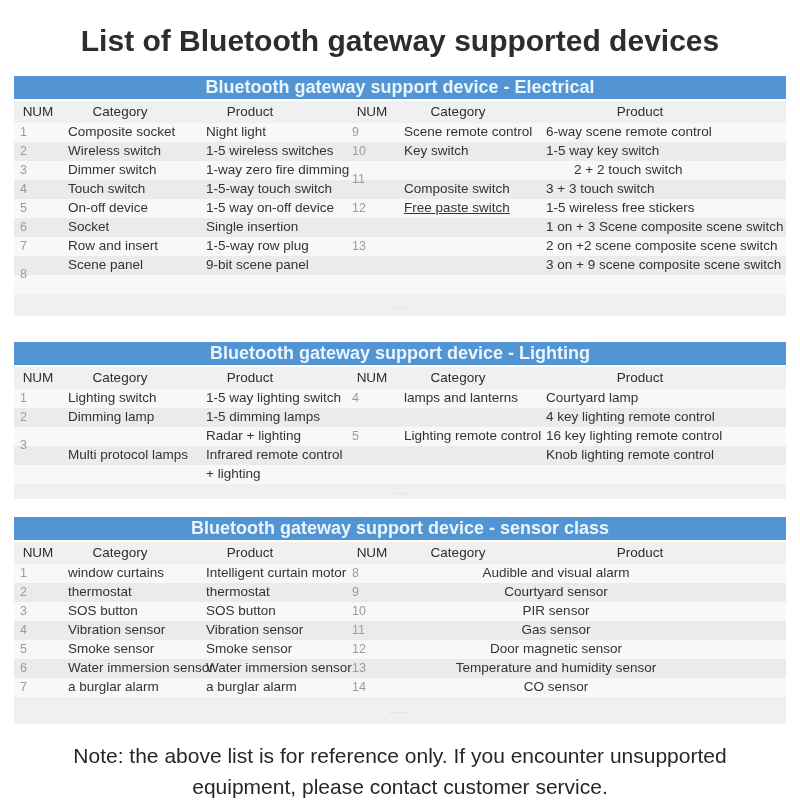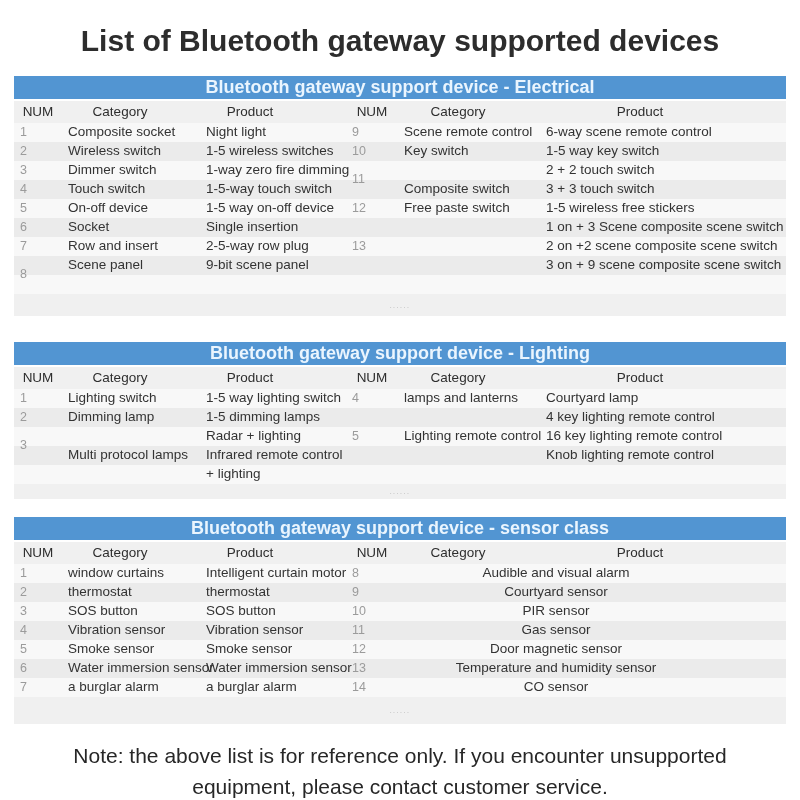--- a/index.html
+++ b/index.html
@@ -92,39 +92,39 @@
         <div class="cell col1" style="grid-area: 3 / 1 / span 1 / span 1;">2</div>
         <div class="cell col2" style="grid-area: 3 / 2 / span 1 / span 1;">Wireless switch</div>
         <div class="cell col3" style="grid-area: 3 / 3 / span 1 / span 1;">1-5 wireless switches</div>
         <div class="cell col4" style="grid-area: 3 / 4 / span 1 / span 1;">10</div>
         <div class="cell col5" style="grid-area: 3 / 5 / span 1 / span 1;">Key switch</div>
         <div class="cell col6" style="grid-area: 3 / 6 / span 1 / span 1;">1-5 way key switch</div>
         <div class="cell col1" style="grid-area: 4 / 1 / span 1 / span 1;">3</div>
         <div class="cell col2" style="grid-area: 4 / 2 / span 1 / span 1;">Dimmer switch</div>
         <div class="cell col3" style="grid-area: 4 / 3 / span 1 / span 1;">1-way zero fire dimming</div>
         <div class="cell col4" style="grid-area: 4 / 4 / span 2 / span 1;">11</div>
-        <div class="cell col6" style="grid-area: 4 / 6 / span 1 / span 1;">2 + 2 touch switch</div>
+        <div class="cell col6" style="grid-area: 4 / 6 / span 1 / span 1; margin-left: 28px;">2 + 2 touch switch</div>
         <div class="cell col1" style="grid-area: 5 / 1 / span 1 / span 1;">4</div>
         <div class="cell col2" style="grid-area: 5 / 2 / span 1 / span 1;">Touch switch</div>
         <div class="cell col3" style="grid-area: 5 / 3 / span 1 / span 1;">1-5-way touch switch</div>
         <div class="cell col5" style="grid-area: 5 / 5 / span 1 / span 1;">Composite switch</div>
         <div class="cell col6" style="grid-area: 5 / 6 / span 1 / span 1;">3 + 3 touch switch</div>
         <div class="cell col1" style="grid-area: 6 / 1 / span 1 / span 1;">5</div>
         <div class="cell col2" style="grid-area: 6 / 2 / span 1 / span 1;">On-off device</div>
         <div class="cell col3" style="grid-area: 6 / 3 / span 1 / span 1;">1-5 way on-off device</div>
         <div class="cell col4" style="grid-area: 6 / 4 / span 1 / span 1;">12</div>
-        <div class="cell col5" style="grid-area: 6 / 5 / span 1 / span 1;">Free paste switch</div>
+        <div class="cell col5" style="grid-area: 6 / 5 / span 1 / span 1; text-decoration: underline;">Free paste switch</div>
         <div class="cell col6" style="grid-area: 6 / 6 / span 1 / span 1;">1-5 wireless free stickers</div>
         <div class="cell col1" style="grid-area: 7 / 1 / span 1 / span 1;">6</div>
         <div class="cell col2" style="grid-area: 7 / 2 / span 1 / span 1;">Socket</div>
         <div class="cell col3" style="grid-area: 7 / 3 / span 1 / span 1;">Single insertion</div>
         <div class="cell col6" style="grid-area: 7 / 6 / span 1 / span 1;">1 on + 3 Scene composite scene switch</div>
         <div class="cell col1" style="grid-area: 8 / 1 / span 1 / span 1;">7</div>
         <div class="cell col2" style="grid-area: 8 / 2 / span 1 / span 1;">Row and insert</div>
-        <div class="cell col3" style="grid-area: 8 / 3 / span 1 / span 1;">2-5-way row plug</div>
+        <div class="cell col3" style="grid-area: 8 / 3 / span 1 / span 1;">1-5-way row plug</div>
         <div class="cell col4" style="grid-area: 8 / 4 / span 1 / span 1;">13</div>
         <div class="cell col6" style="grid-area: 8 / 6 / span 1 / span 1;">2 on +2 scene composite scene switch</div>
         <div class="cell col1" style="grid-area: 9 / 1 / span 2 / span 1;">8</div>
         <div class="cell col2" style="grid-area: 9 / 2 / span 1 / span 1;">Scene panel</div>
         <div class="cell col3" style="grid-area: 9 / 3 / span 1 / span 1;">9-bit scene panel</div>
         <div class="cell col6" style="grid-area: 9 / 6 / span 1 / span 1;">3 on + 9 scene composite scene switch</div>
       </div>
     <div class="pad" style="height:22px">
       <span class="dots">......</span>
     </div>

